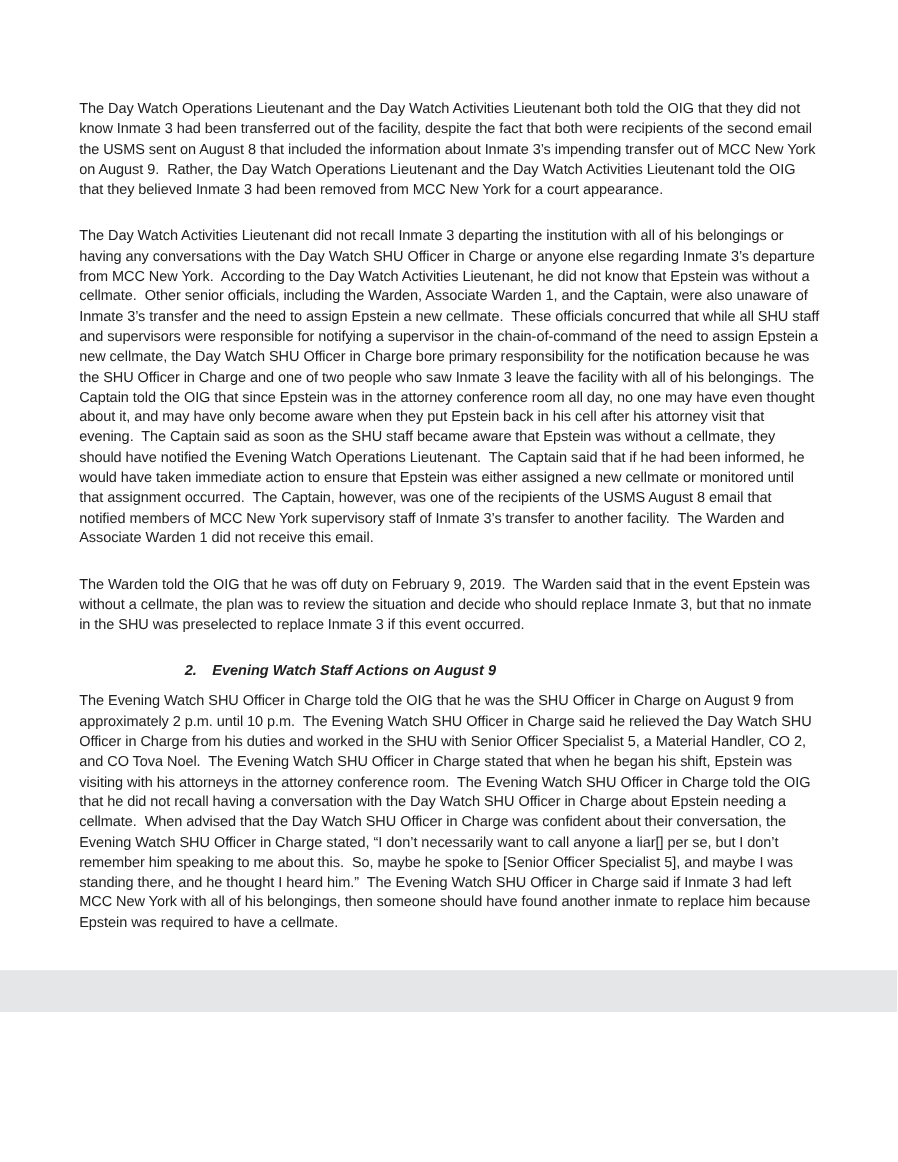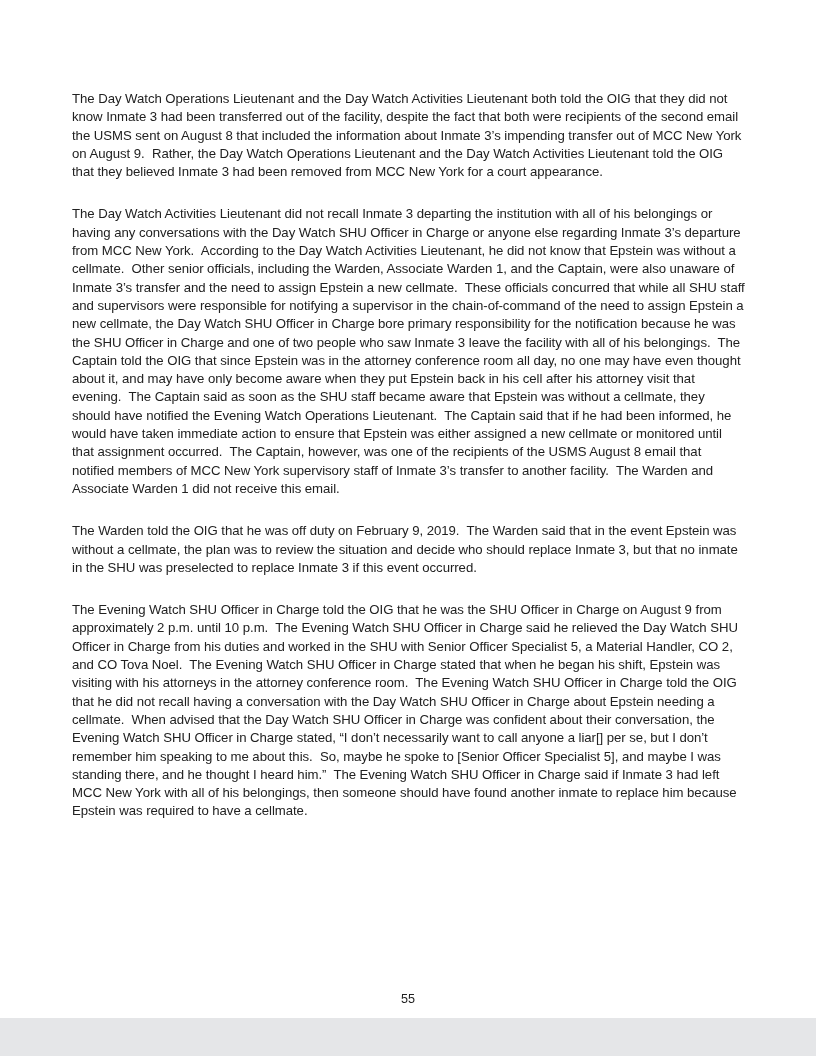--- a/index.html
+++ b/index.html
@@ -3,21 +3,21 @@
 <meta charset="utf-8">
 <style>
   html, body {
     margin: 0;
     padding: 0;
     background: #ffffff;
   }
   .page {
     position: relative;
     width: 816px;
-    height: 1056px;
+    height: 920px;
     background: #ffffff;
     overflow: hidden;
     font-family: "Liberation Sans", "DejaVu Sans", sans-serif;
     color: #212121;
   }
   .content {
     position: absolute;
     top: 90px;
     left: 72px;
     width: 674px;
@@ -68,20 +68,23 @@
 
 <div class="page">
   <div class="content">
 
     <p class="body-para">The Day Watch Operations Lieutenant and the Day Watch Activities Lieutenant both told the OIG that they did not know Inmate 3 had been transferred out of the facility, despite the fact that both were recipients of the second email the USMS sent on August 8 that included the information about Inmate 3’s impending transfer out of MCC New York on August 9.  Rather, the Day Watch Operations Lieutenant and the Day Watch Activities Lieutenant told the OIG that they believed Inmate 3 had been removed from MCC New York for a court appearance.</p>
 
     <p class="body-para">The Day Watch Activities Lieutenant did not recall Inmate 3 departing the institution with all of his belongings or having any conversations with the Day Watch SHU Officer in Charge or anyone else regarding Inmate 3’s departure from MCC New York.  According to the Day Watch Activities Lieutenant, he did not know that Epstein was without a cellmate.  Other senior officials, including the Warden, Associate Warden 1, and the Captain, were also unaware of Inmate 3’s transfer and the need to assign Epstein a new cellmate.  These officials concurred that while all SHU staff and supervisors were responsible for notifying a supervisor in the chain-of-command of the need to assign Epstein a new cellmate, the Day Watch SHU Officer in Charge bore primary responsibility for the notification because he was the SHU Officer in Charge and one of two people who saw Inmate 3 leave the facility with all of his belongings.  The Captain told the OIG that since Epstein was in the attorney conference room all day, no one may have even thought about it, and may have only become aware when they put Epstein back in his cell after his attorney visit that evening.  The Captain said as soon as the SHU staff became aware that Epstein was without a cellmate, they should have notified the Evening Watch Operations Lieutenant.  The Captain said that if he had been informed, he would have taken immediate action to ensure that Epstein was either assigned a new cellmate or monitored until that assignment occurred.  The Captain, however, was one of the recipients of the USMS August 8 email that notified members of MCC New York supervisory staff of Inmate 3’s transfer to another facility.  The Warden and Associate Warden 1 did not receive this email.</p>
 
     <p class="body-para">The Warden told the OIG that he was off duty on February 9, 2019.  The Warden said that in the event Epstein was without a cellmate, the plan was to review the situation and decide who should replace Inmate 3, but that no inmate in the SHU was preselected to replace Inmate 3 if this event occurred.</p>
 
+    <p class="section-heading">
+      <span class="num">2.</span><span>Evening Watch Staff Actions on August 9</span>
+    </p>
 
     <p class="body-para">The Evening Watch SHU Officer in Charge told the OIG that he was the SHU Officer in Charge on August 9 from approximately 2 p.m. until 10 p.m.  The Evening Watch SHU Officer in Charge said he relieved the Day Watch SHU Officer in Charge from his duties and worked in the SHU with Senior Officer Specialist 5, a Material Handler, CO 2, and CO Tova Noel.  The Evening Watch SHU Officer in Charge stated that when he began his shift, Epstein was visiting with his attorneys in the attorney conference room.  The Evening Watch SHU Officer in Charge told the OIG that he did not recall having a conversation with the Day Watch SHU Officer in Charge about Epstein needing a cellmate.  When advised that the Day Watch SHU Officer in Charge was confident about their conversation, the Evening Watch SHU Officer in Charge stated, “I don’t necessarily want to call anyone a liar[] per se, but I don’t remember him speaking to me about this.  So, maybe he spoke to [Senior Officer Specialist 5], and maybe I was standing there, and he thought I heard him.”  The Evening Watch SHU Officer in Charge said if Inmate 3 had left MCC New York with all of his belongings, then someone should have found another inmate to replace him because Epstein was required to have a cellmate.</p>
 
   </div>
 
   <div class="page-number">55</div>
 
   <div class="footer-bar"></div>
 </div>
 

